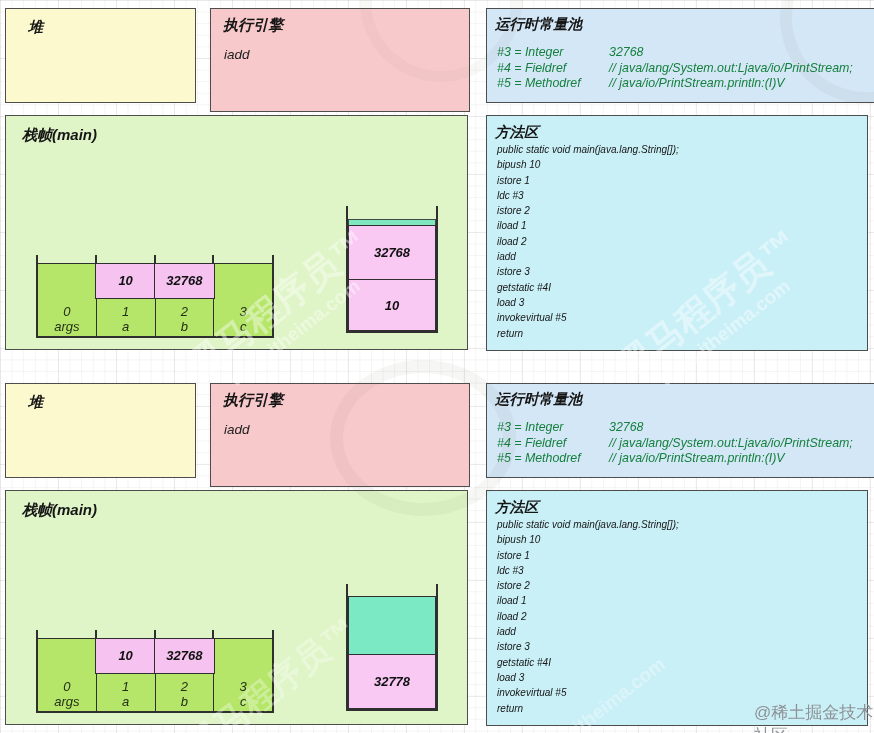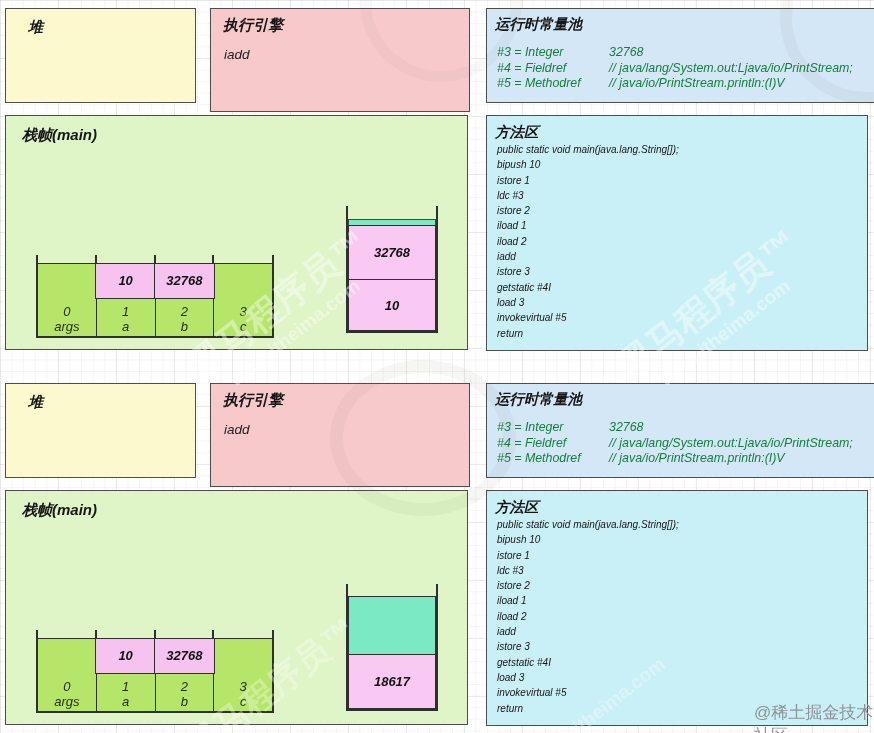--- a/index.html
+++ b/index.html
@@ -245,21 +245,21 @@
 
             <div class="lv-lab">
               <div>3</div>
               <div>c</div>
             </div>
           </div>
         </div>
 
       <div class="op-stack" style="top:93px;">
         <div class="op-marker-big"></div>
-        <div class="op-val h55">18617</div>
+        <div class="op-val h55">32778</div>
       </div>
     </div>
 
     <div class="panel method">
       <div class="panel-title" style="left:8px;top:7px;font-size:14.5px;">方法区</div>
       <div class="method-lines">
 
           <div class="method-line">public static void main(java.lang.String[]);</div>
 
           <div class="method-line">bipush 10</div>

